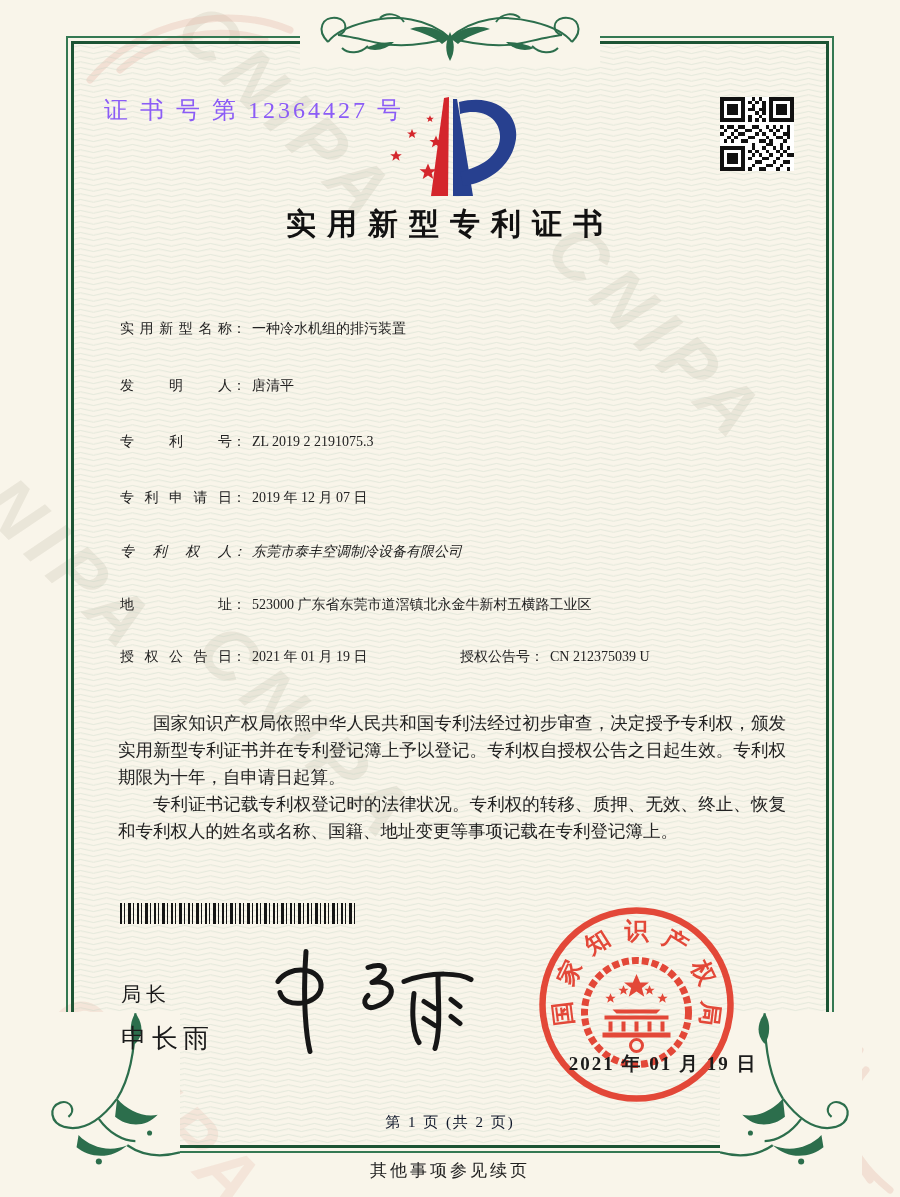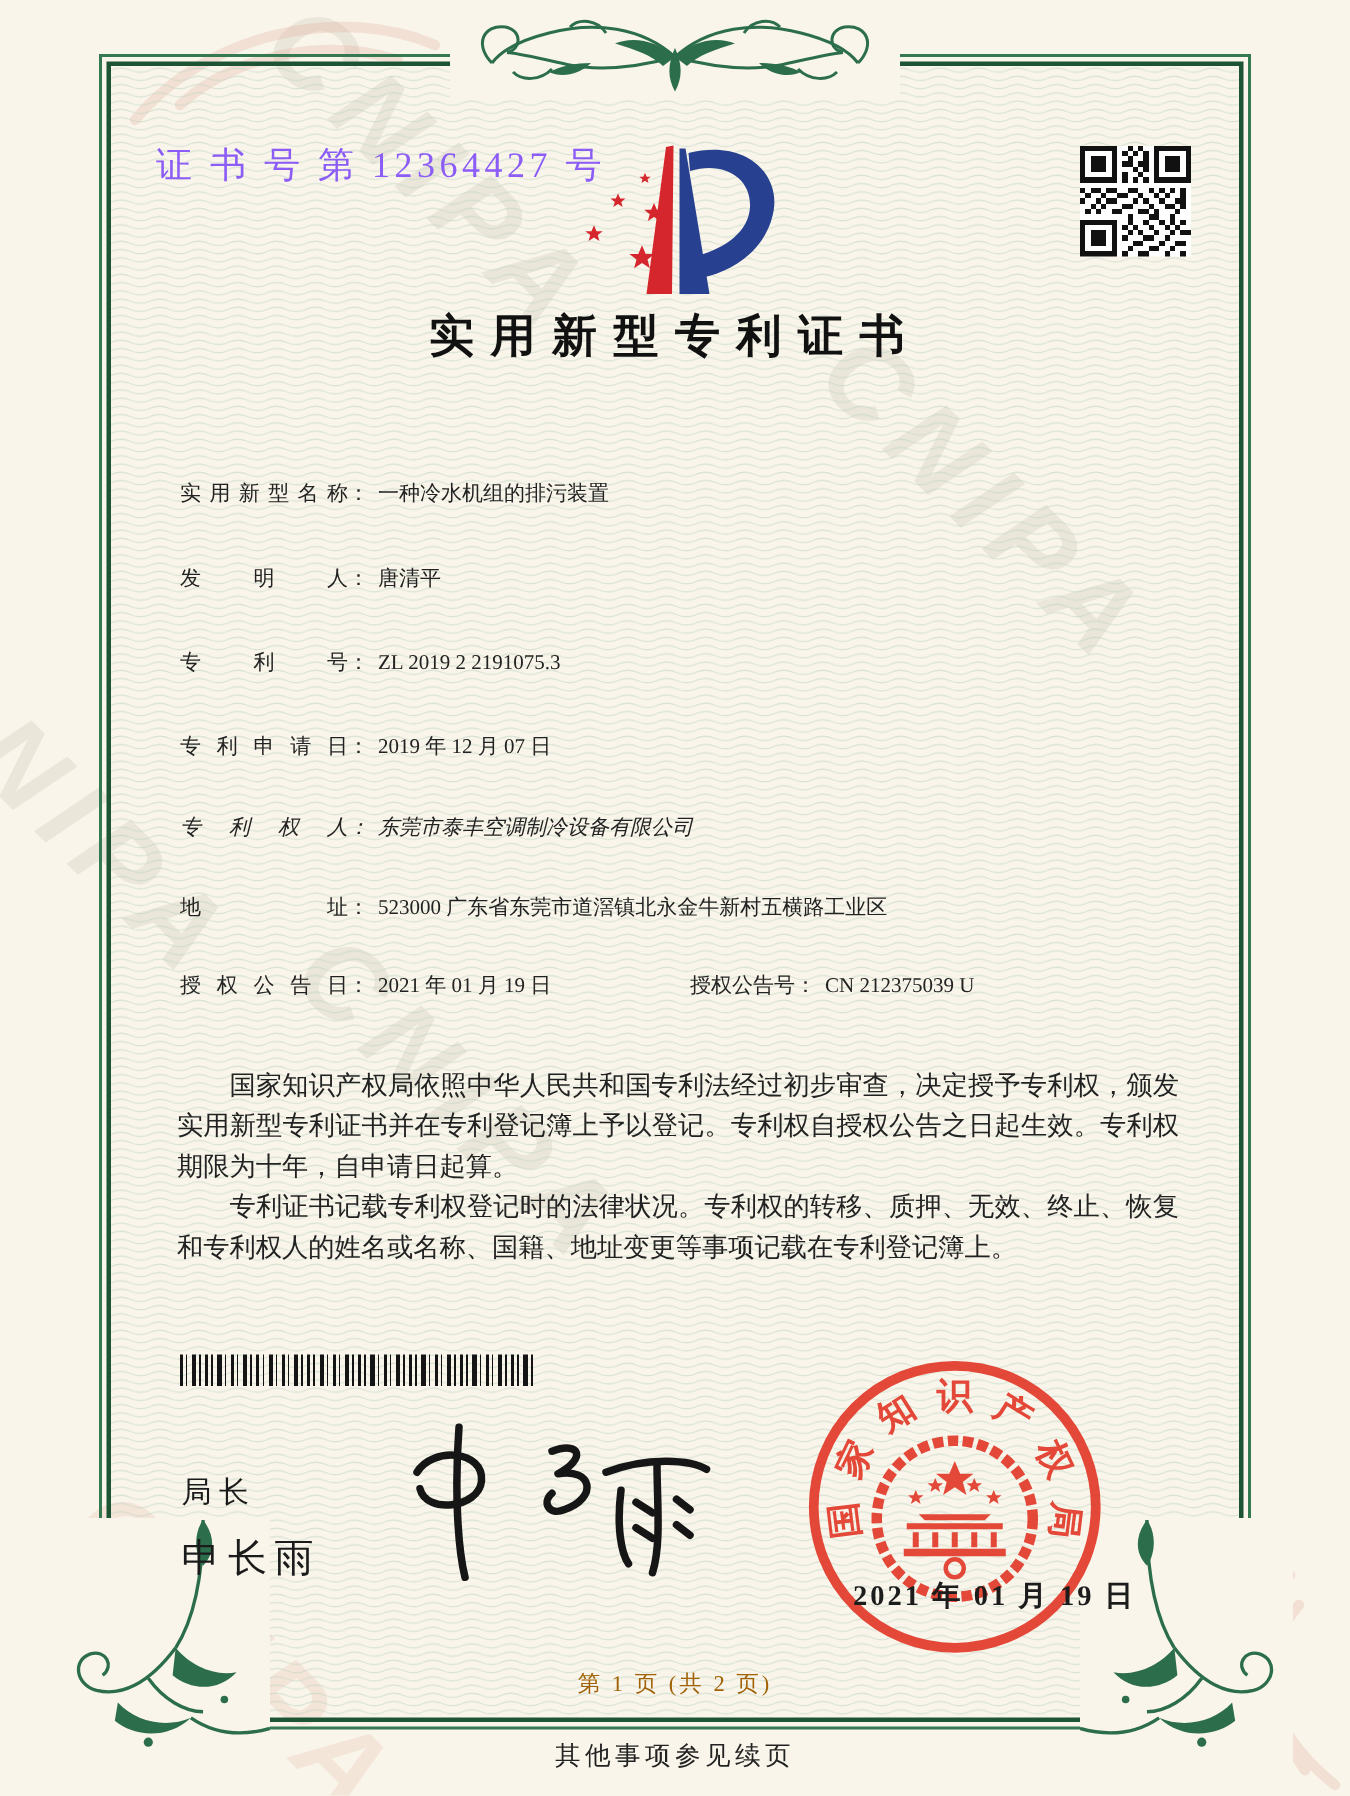--- a/index.html
+++ b/index.html
@@ -53,21 +53,21 @@
       #141414 13px 14px,transparent 14px 17px);
   }
   .juzhang{position:absolute;left:121px;top:981px;font-size:20px;letter-spacing:5px;color:#1b1b1b;}
   .juname{position:absolute;left:121px;top:1021px;font-size:26px;letter-spacing:5px;color:#1b1b1b;}
   .sigwrap{position:absolute;left:248px;top:940px;width:235px;height:118px;}
   .sealwrap{position:absolute;left:534px;top:902px;width:205px;height:205px;opacity:.93;}
   .sealdate{
     position:absolute;left:548px;top:1051px;width:230px;text-align:center;
     font-size:19px;letter-spacing:2px;color:#1c1c1c;z-index:5;font-weight:bold;
   }
-  .pageinfo{position:absolute;left:0;top:1113px;width:100%;text-align:center;font-size:15px;letter-spacing:2px;color:#a16207;}
+  .pageinfo{position:absolute;left:0;top:1113px;width:100%;text-align:center;font-size:15px;letter-spacing:2px;color:#0f172a;}
   .footnote{position:absolute;left:0;top:1159px;width:100%;text-align:center;font-size:17px;letter-spacing:3px;color:#222;}
 </style>
 </head>
 <body>
 
 <div class="wm" style="left:150px;top:70px;">CNIPA</div>
 <div class="wm" style="left:520px;top:290px;">CNIPA</div>
 <div class="wm" style="left:-90px;top:500px;">CNIPA</div>
 <div class="wm" style="left:170px;top:690px;">CNIPA</div>
 <div class="wm pink" style="left:20px;top:1060px;">CNIPA</div>

